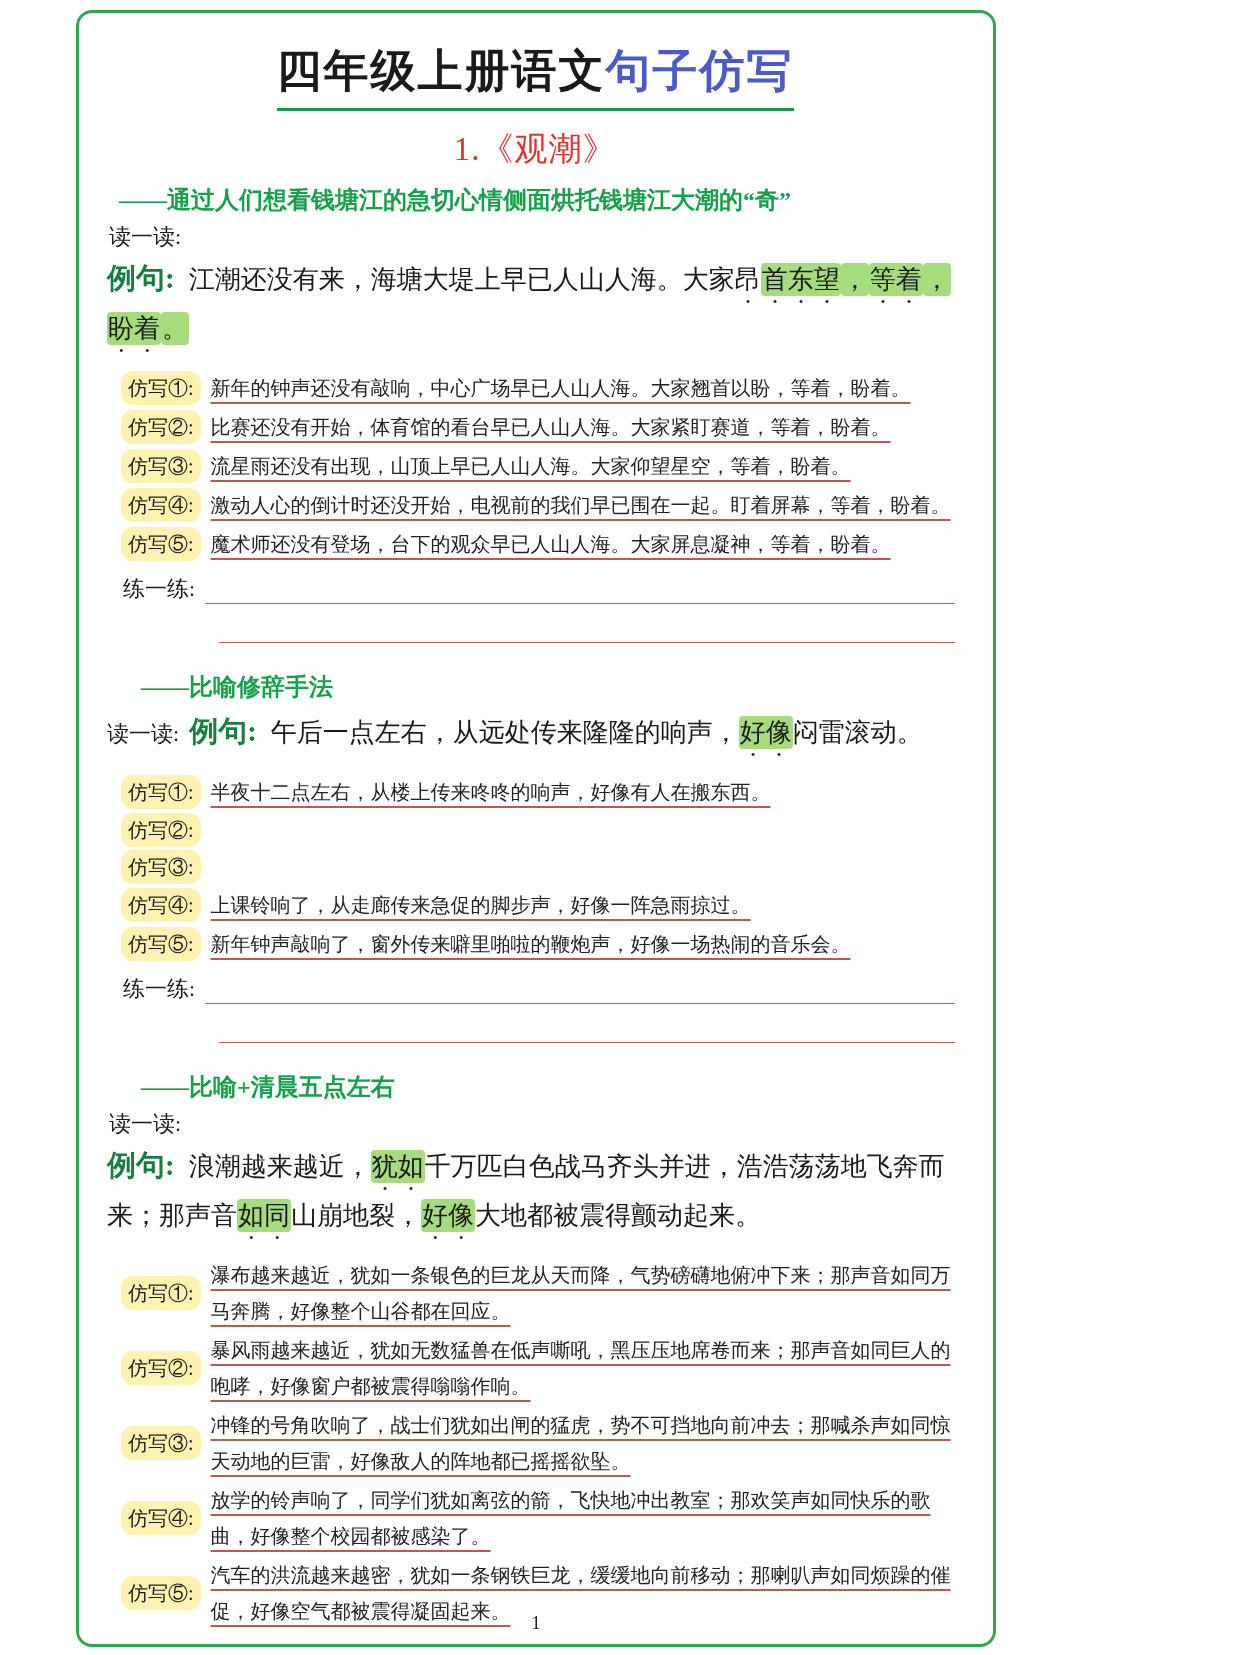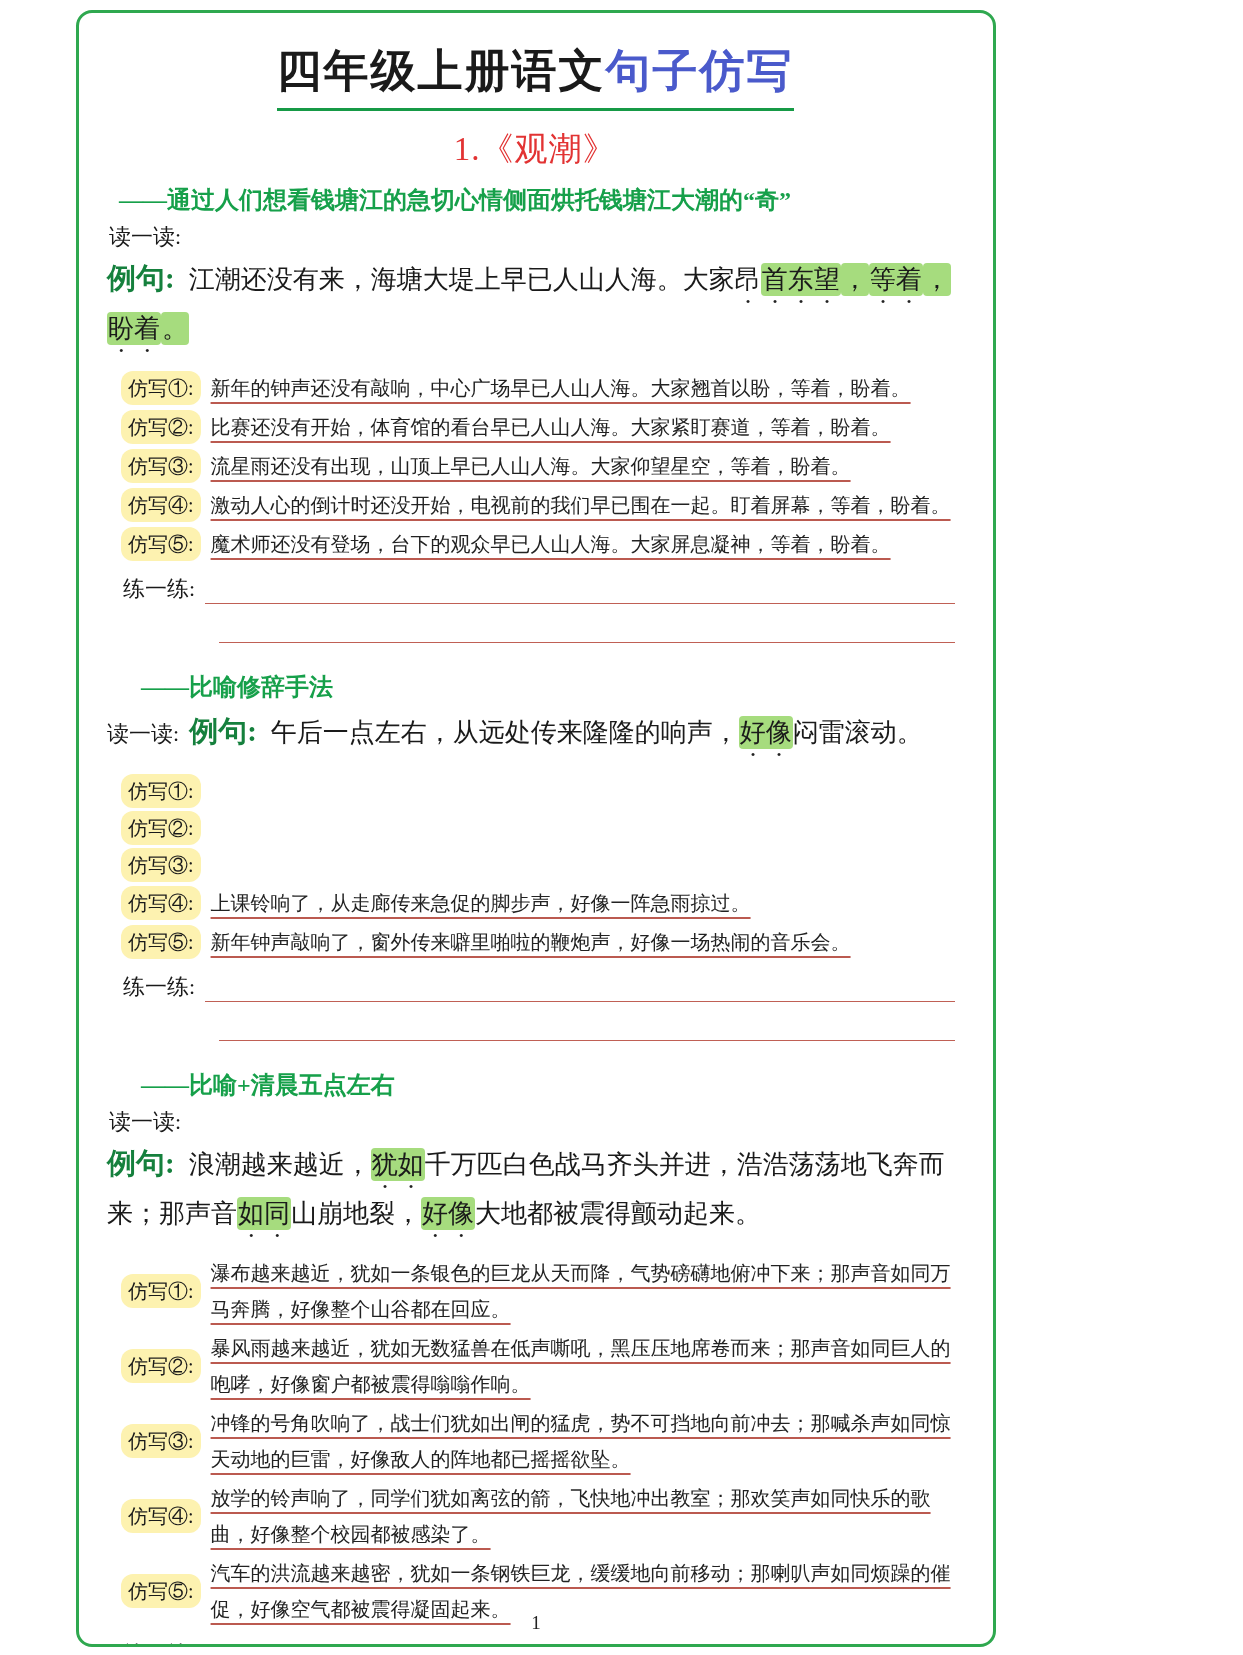--- a/index.html
+++ b/index.html
@@ -105,20 +105,21 @@
     </div>
 
     <div class="sec">
       <h3 class="green-head indent2">——比喻修辞手法</h3>
       <p class="example">
         <span class="inline-read">读一读:</span><span class="ex-label">例句:</span><span><span>午后一点左右，从远处传来隆隆的响声，</span><span class="hl dots">好像</span><span>闷雷滚动。</span></span>
       </p>
       <div class="items">
   <div class="imit-row">
     <span class="imit-label">仿写①:</span>
+    <span class="imit-text">半夜十二点左右，从楼上传来咚咚的响声，好像有人在搬东西。</span>
   </div>
 
   <div class="imit-row">
     <span class="imit-label">仿写②:</span>
   </div>
 
   <div class="imit-row">
     <span class="imit-label">仿写③:</span>
   </div>
 

